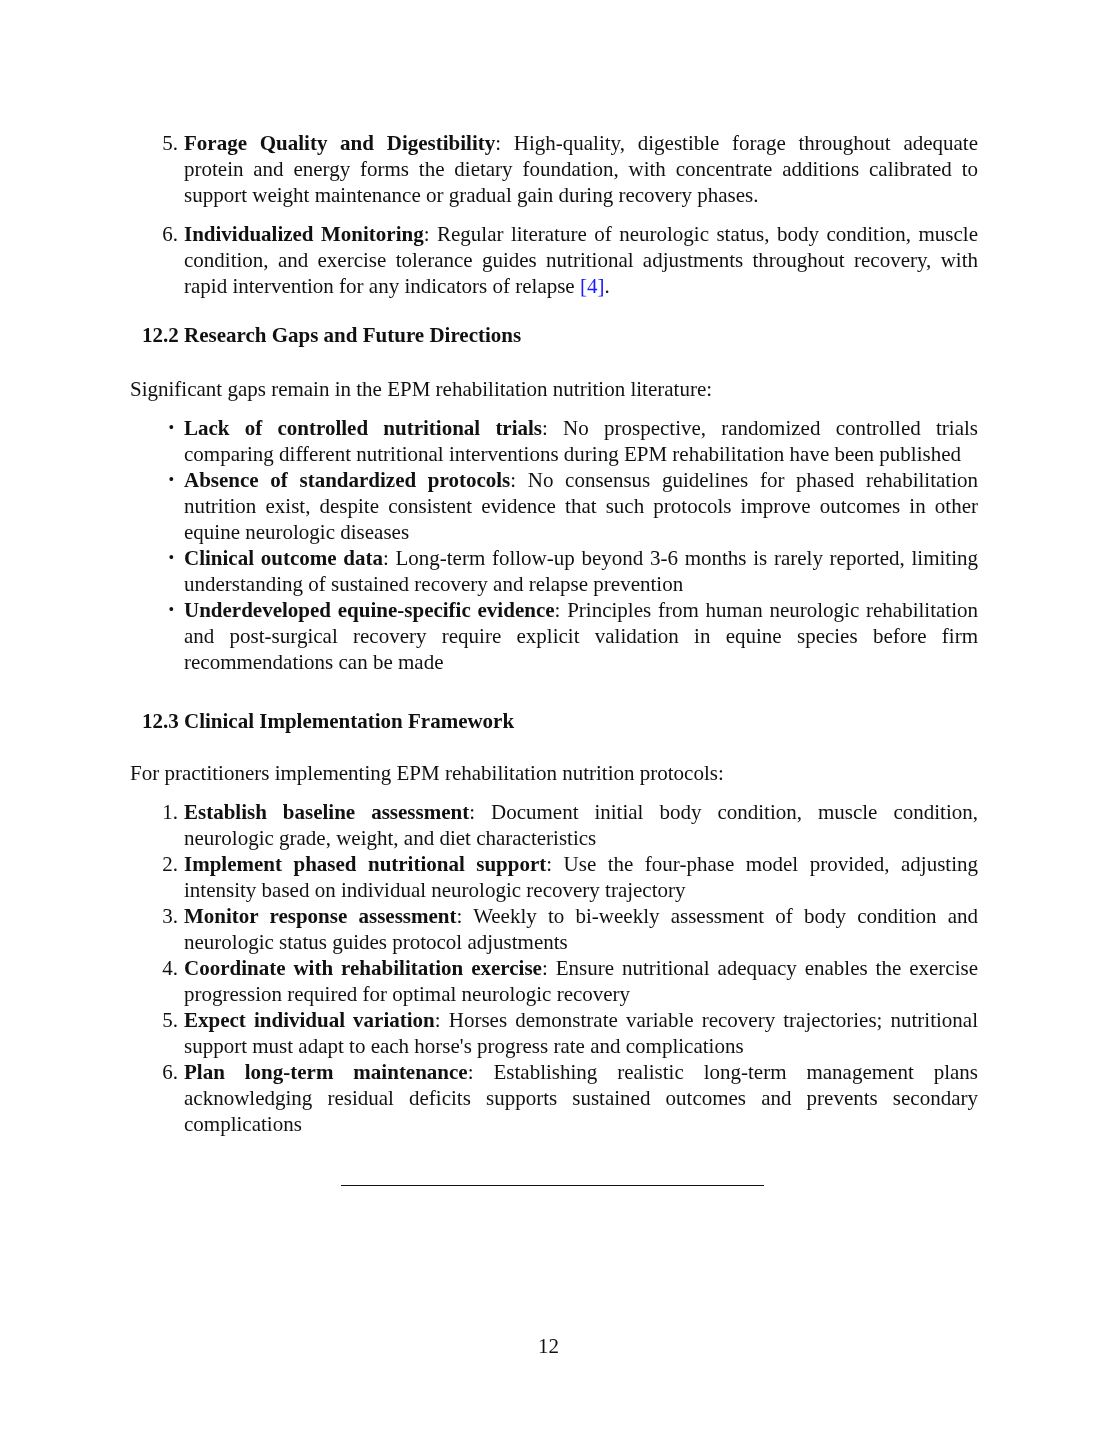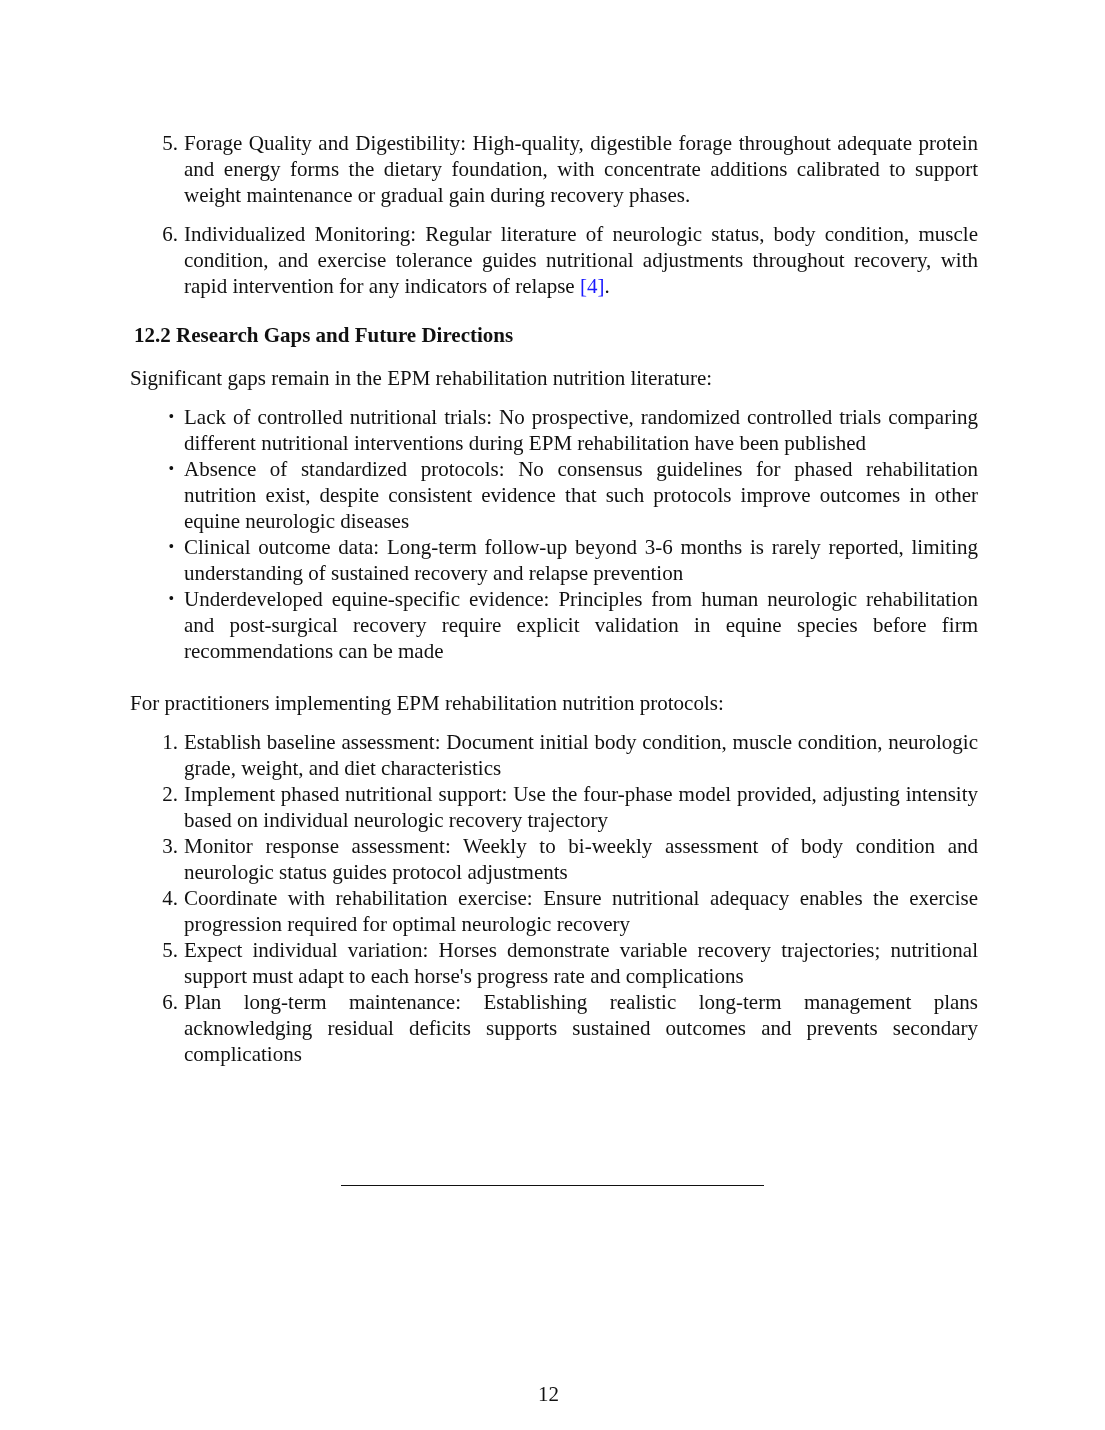--- a/index.html
+++ b/index.html
@@ -32,82 +32,82 @@
     .item .marker {
       position: absolute;
       left: 0;
       width: 48px;
       text-align: right;
     }
     .bullet .marker {
       width: 44px;
       font-size: 16px;
     }
-    .term { font-weight: normal; }
+    .term { font-weight: bold; }
     .cite { color: #1a1aff; }
     .spaced .item { margin-bottom: 13px; }
     .tight .item { margin-bottom: 0; }
     h3 {
       font-size: 21px;
       font-weight: bold;
-      margin: 4px;
+      margin: 12px;
       line-height: 26px;
     }
     p.intro {
       margin: 0;
     }
     .rule {
       position: absolute;
       left: 341px;
       top: 1185px;
       width: 423px;
       height: 0;
       border-top: 1.4px solid #111;
     }
     .pagenum {
       position: absolute;
       top: 1333px;
       left: 0;
       width: 1097px;
       text-align: center;
-      margin-top: 48px;
     }
   </style>
 </head>
 <body>
 
 <div class="page">
 
   <ol class="spaced">
     <li class="item">
       <span class="marker">5.</span><span class="term">Forage Quality and Digestibility</span><span>: High-quality, digestible forage throughout adequate protein and energy forms the dietary foundation, with concentrate additions calibrated to support weight maintenance or gradual gain during recovery phases.</span>
     </li>
     <li class="item">
       <span class="marker">6.</span><span class="term">Individualized Monitoring</span><span>: Regular literature of neurologic status, body condition, muscle condition, and exercise tolerance guides nutritional adjustments throughout recovery, with rapid intervention for any indicators of relapse </span><span class="cite">[4]</span><span>.</span>
     </li>
   </ol>
 
   <h3 style="margin-top:23px;">12.2 Research Gaps and Future Directions</h3>
-  <p class="intro" style="margin-top:17px;">Significant gaps remain in the EPM rehabilitation nutrition literature:</p>
+  <p class="intro" style="margin-top:28px;">Significant gaps remain in the EPM rehabilitation nutrition literature:</p>
 
   <ul class="tight" style="margin-top:13px;">
     <li class="item bullet">
       <span class="marker">•</span><span class="term">Lack of controlled nutritional trials</span><span>: No prospective, randomized controlled trials comparing different nutritional interventions during EPM rehabilitation have been published</span>
     </li>
     <li class="item bullet">
       <span class="marker">•</span><span class="term">Absence of standardized protocols</span><span>: No consensus guidelines for phased rehabilitation nutrition exist, despite consistent evidence that such protocols improve outcomes in other equine neurologic diseases</span>
     </li>
     <li class="item bullet">
       <span class="marker">•</span><span class="term">Clinical outcome data</span><span>: Long-term follow-up beyond 3-6 months is rarely reported, limiting understanding of sustained recovery and relapse prevention</span>
     </li>
     <li class="item bullet">
       <span class="marker">•</span><span class="term">Underdeveloped equine-specific evidence</span><span>: Principles from human neurologic rehabilitation and post-surgical recovery require explicit validation in equine species before firm recommendations can be made</span>
     </li>
   </ul>
 
+  <h3 style="margin-top:33px;">12.3 Clinical Implementation Framework</h3>
   <p class="intro" style="margin-top:26px;">For practitioners implementing EPM rehabilitation nutrition protocols:</p>
 
   <ol class="tight" style="margin-top:13px;">
     <li class="item">
       <span class="marker">1.</span><span class="term">Establish baseline assessment</span><span>: Document initial body condition, muscle condition, neurologic grade, weight, and diet characteristics</span>
     </li>
     <li class="item">
       <span class="marker">2.</span><span class="term">Implement phased nutritional support</span><span>: Use the four-phase model provided, adjusting intensity based on individual neurologic recovery trajectory</span>
     </li>
     <li class="item">

